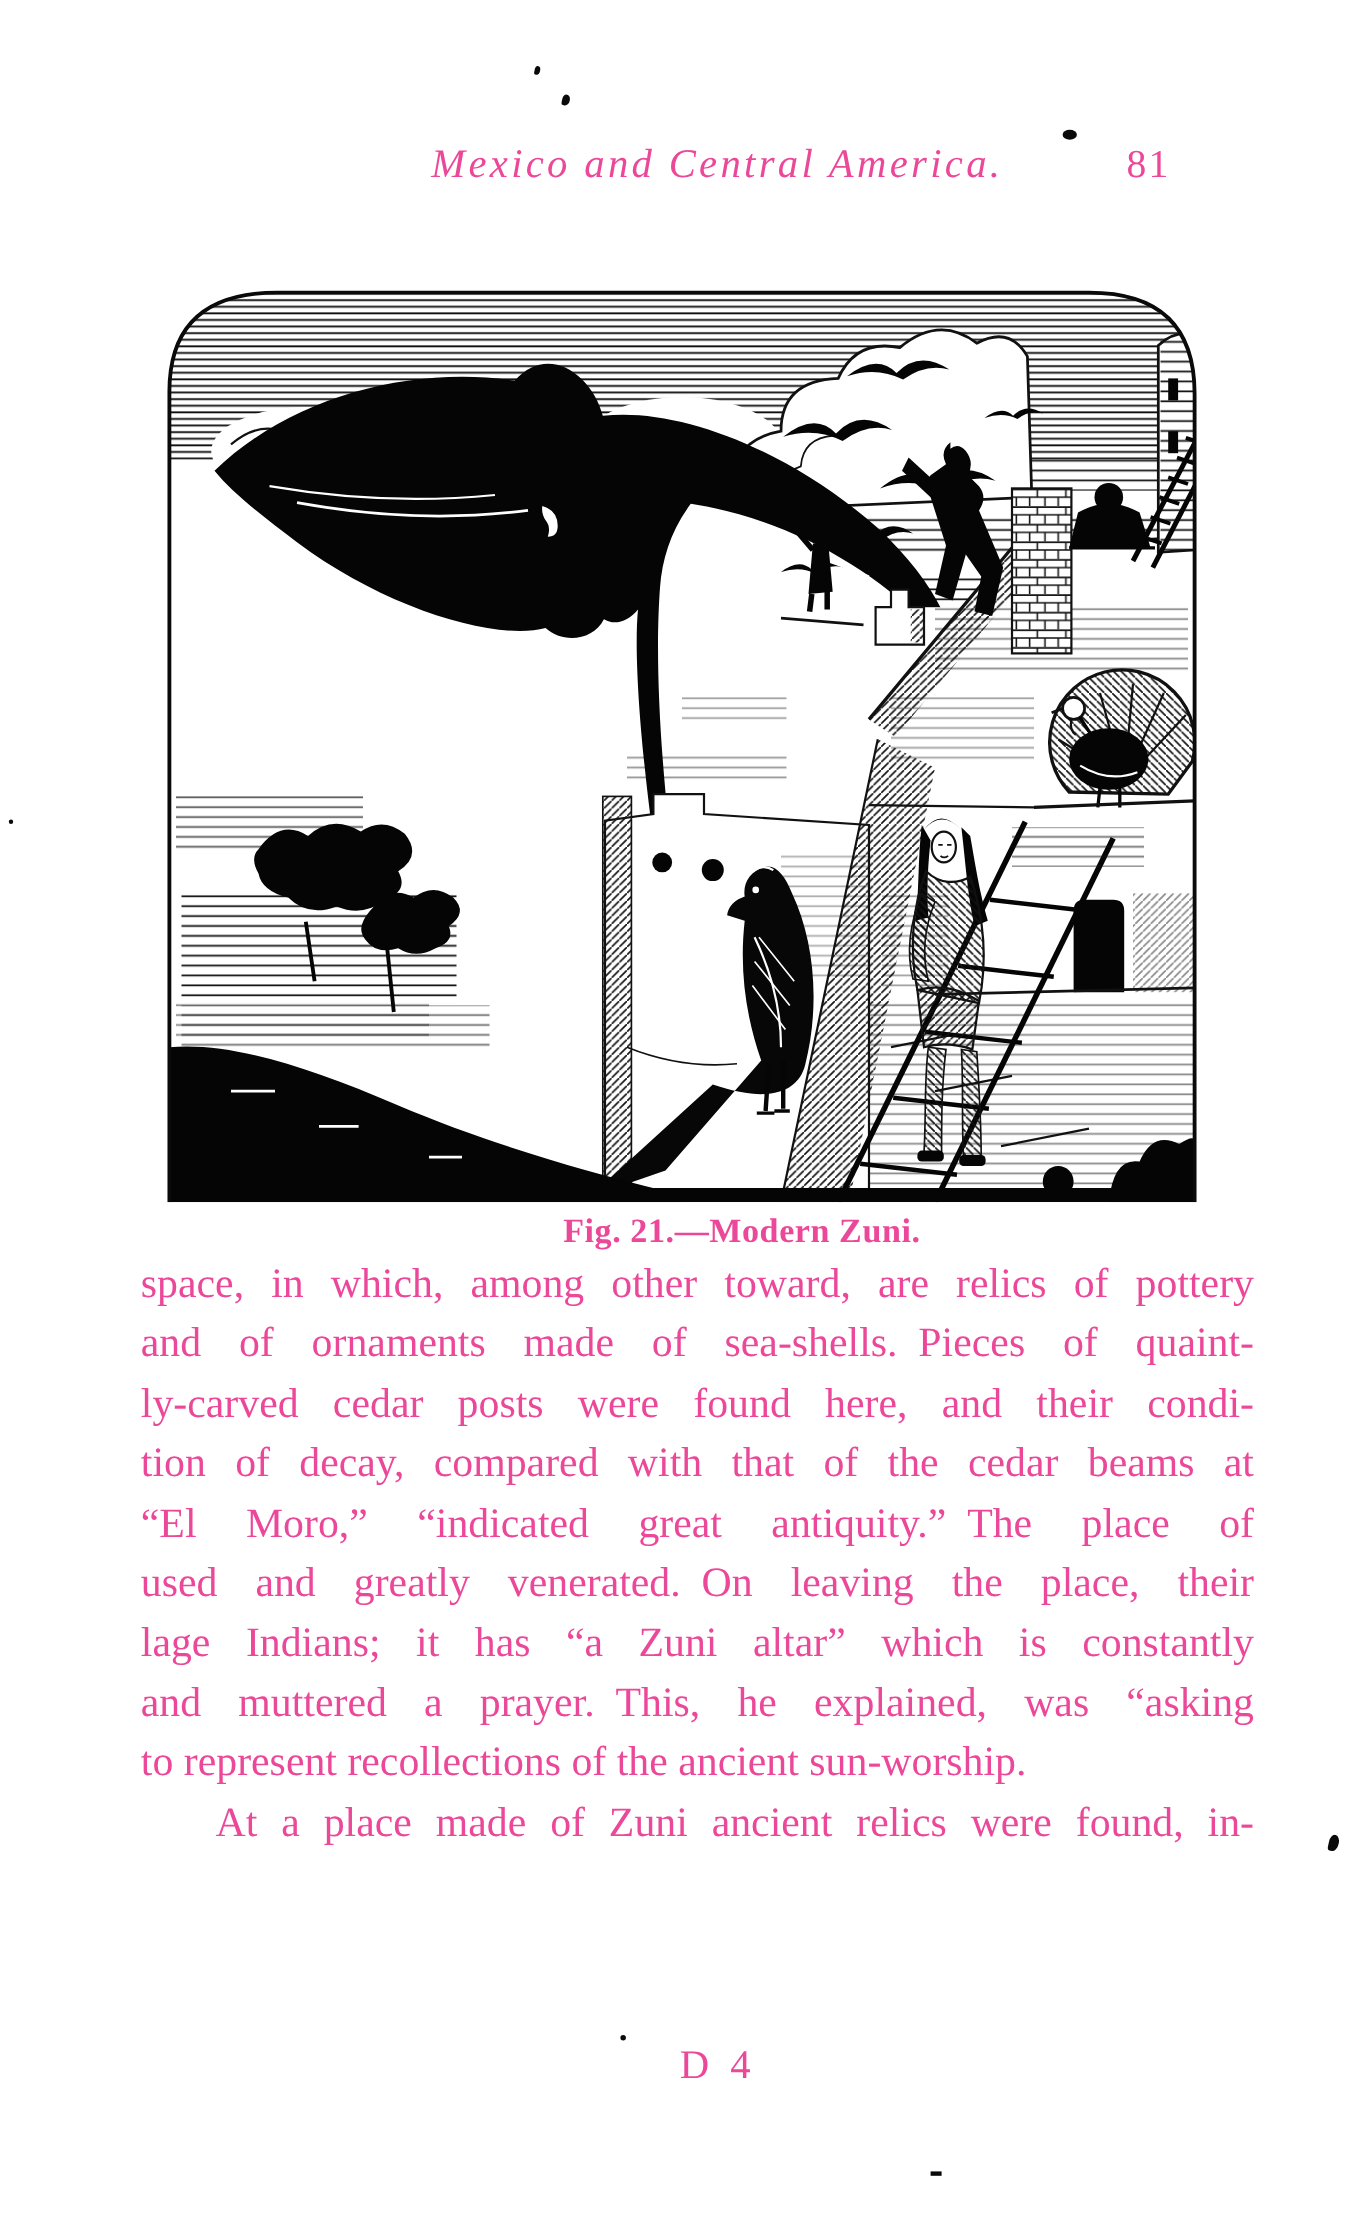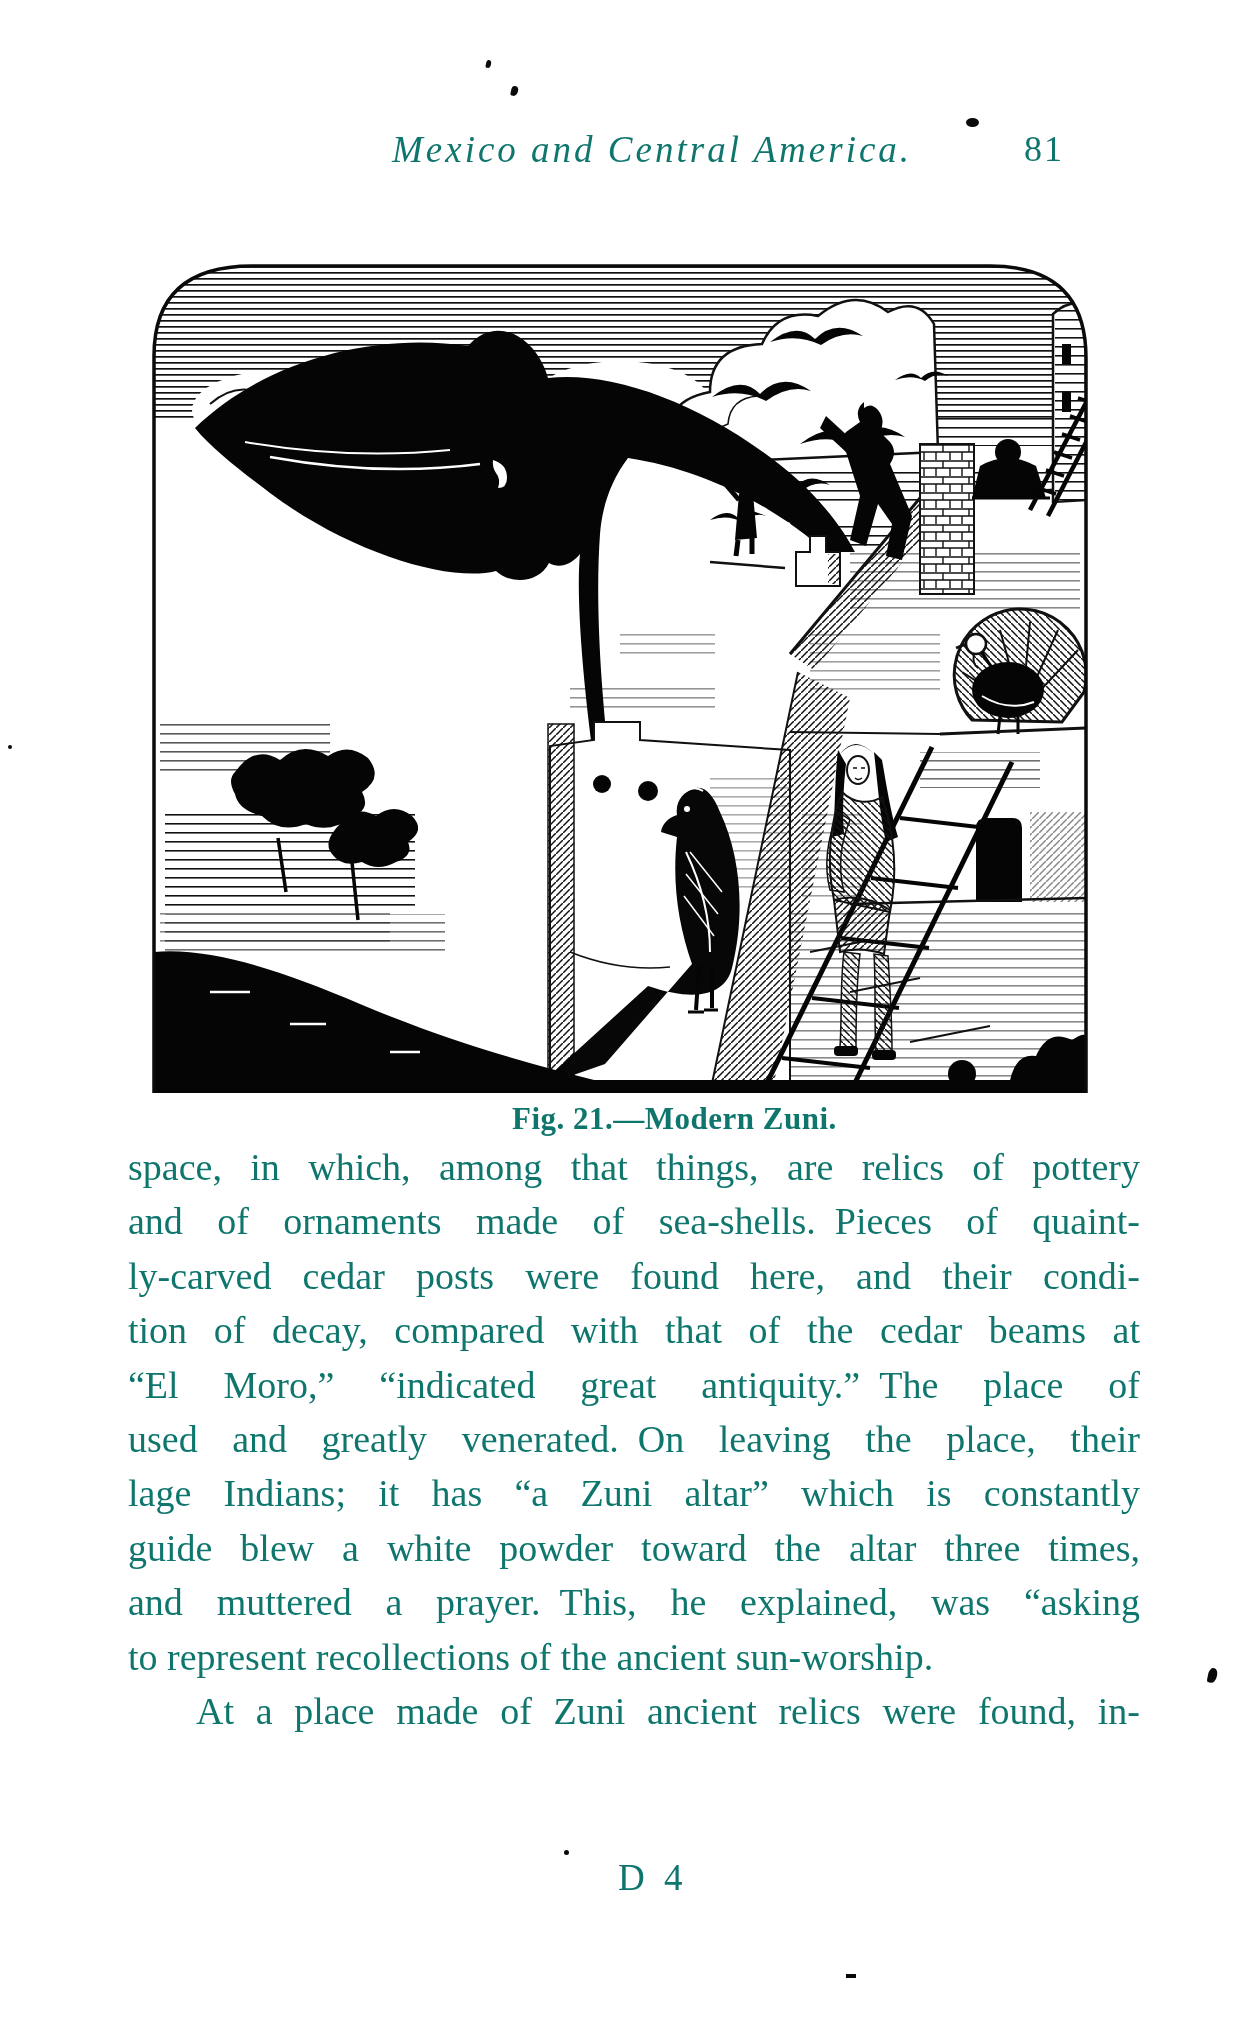--- a/index.html
+++ b/index.html
@@ -1,21 +1,21 @@
 <!DOCTYPE html>
 <html><head>
 <meta charset="utf-8">
 <style>
   html,body{margin:0;padding:0;background:#e8e8e4;}
   .page{
     position:relative;
     width:1244px;height:2034px;
     margin:0 auto;
     background:#ffffff;
-    color:#0f766e;
+    color:#ec4899;
     font-family:"Liberation Serif","DejaVu Serif",serif;
     overflow:hidden;
   }
   .running-head{position:absolute;top:128px;left:0;width:1244px;height:50px;}
   .head-title{
     position:absolute;left:392px;top:0;
     font-style:italic;font-size:37px;letter-spacing:3px;white-space:nowrap;
   }
   .page-number{
     position:absolute;left:1024px;top:0;
@@ -248,28 +248,27 @@
         </g>
       </g>
 
       <path d="M4,841 L4,104 Q4,14 102,14 L840,14 Q936,14 936,106 L936,841" fill="none" stroke="#0a0a0a" stroke-width="3.5"></path>
     </svg>
   </figure>
 
   <div class="caption">Fig. 21.—Modern Zuni.</div>
 
   <div class="body-text">
-    <div class="tline j">space, in which, among that things, are relics of pottery</div>
+    <div class="tline j">space, in which, among other toward, are relics of pottery</div>
     <div class="tline j">and of ornaments made of sea-shells. Pieces of quaint-</div>
     <div class="tline j">ly-carved cedar posts were found here, and their condi-</div>
     <div class="tline j">tion of decay, compared with that of the cedar beams at</div>
     <div class="tline j">“El Moro,” “indicated great antiquity.” The place of</div>
     <div class="tline j">used and greatly venerated. On leaving the place, their</div>
     <div class="tline j">lage Indians; it has “a Zuni altar” which is constantly</div>
-    <div class="tline j">guide blew a white powder toward the altar three times,</div>
     <div class="tline j">and muttered a prayer. This, he explained, was “asking</div>
     <div class="tline">to represent recollections of the ancient sun-worship.</div>
     <div class="tline j indent">At a place made of Zuni ancient relics were found, in-</div>
   </div>
 
   <div class="signature">D 4</div>
 
   <div class="speck comma" style="left:486px;top:60px;width:5px;height:8px;"></div>
   <div class="speck comma" style="left:511px;top:86px;width:7px;height:10px;"></div>
   <div class="speck round" style="left:966px;top:118px;width:13px;height:9px;"></div>

